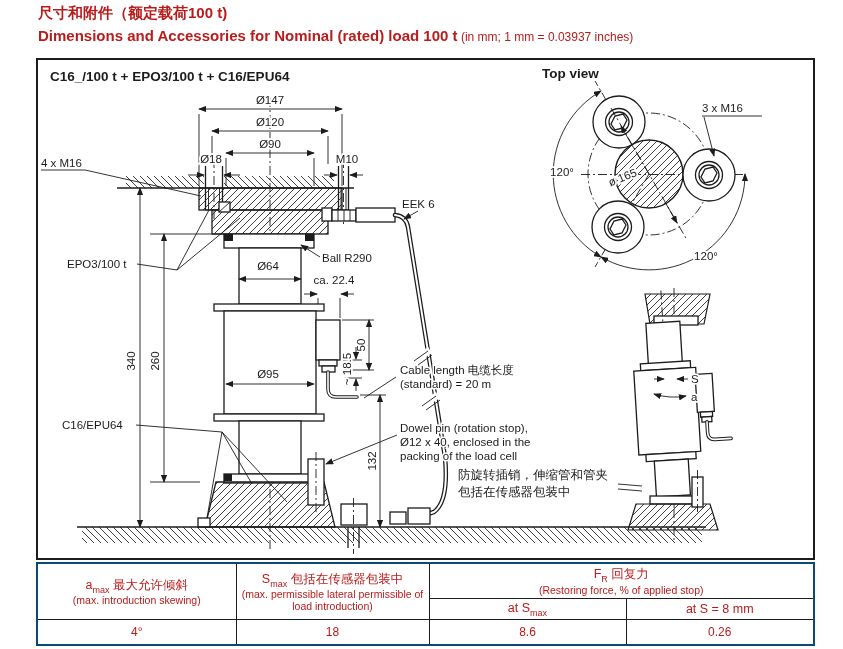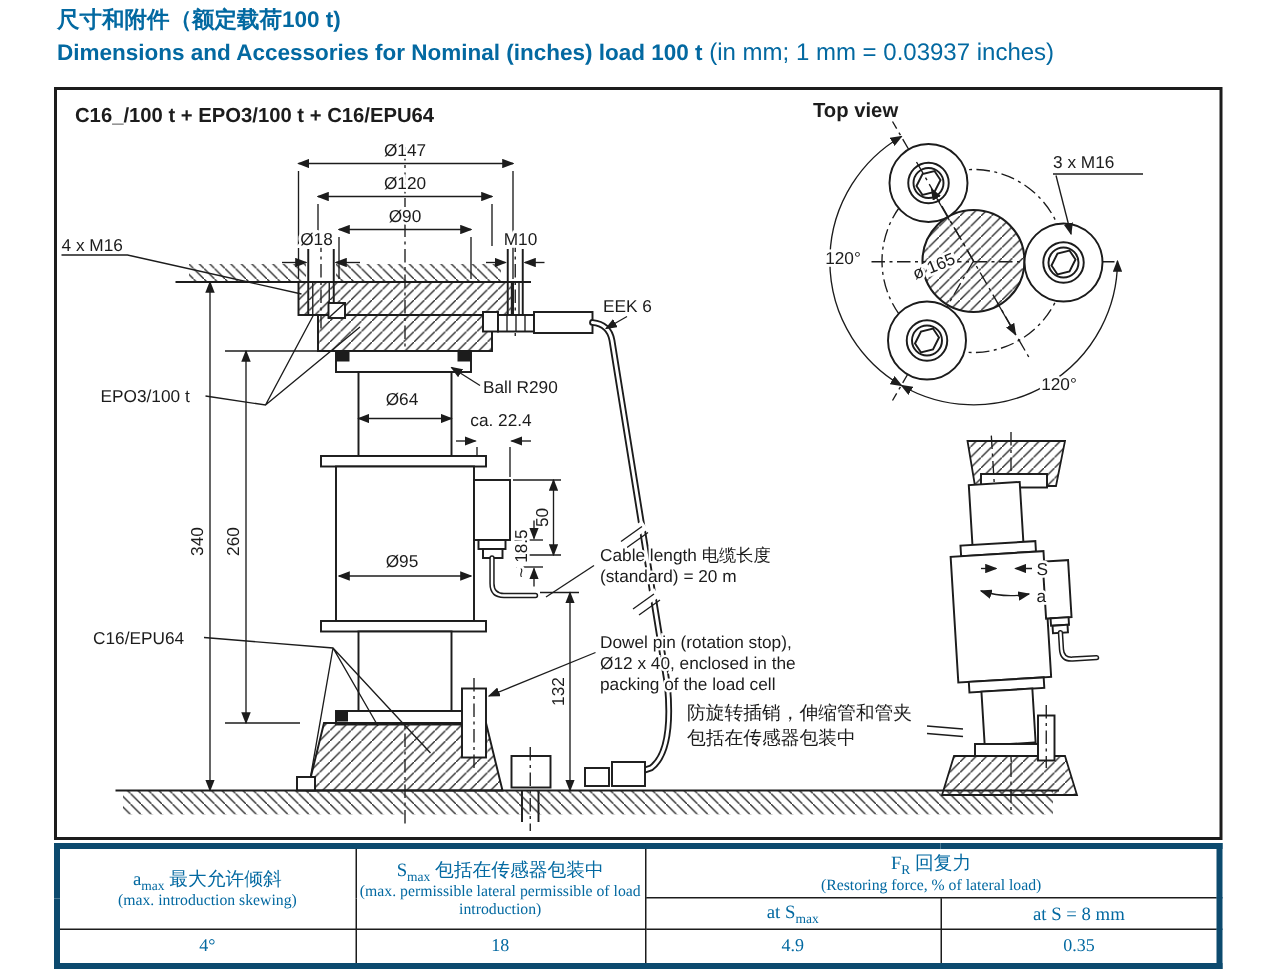--- a/index.html
+++ b/index.html
@@ -1,20 +1,20 @@
 <!DOCTYPE html>
 <html><head>
 <meta charset="utf-8">
 <style>
   html,body{margin:0;padding:0;background:#fff;}
-  #page{position:relative;width:843px;height:649px;background:#fff;color:#0369a1;
+  #page{position:relative;width:843px;height:649px;background:#fff;color:#b91c1c;
         font-family:"Liberation Sans",sans-serif;overflow:hidden;}
   .title-cn{position:absolute;left:38px;top:4px;font-size:15px;font-weight:bold;}
   .title-en{position:absolute;left:38px;top:27px;font-size:15px;font-weight:bold;white-space:nowrap;}
-  .title-en .note{font-size:16px;font-weight:normal;}
+  .title-en .note{font-size:12px;font-weight:normal;}
   #figure{position:absolute;left:36px;top:58px;width:779px;height:502px;
           border:2px solid #1c1c1c;box-sizing:border-box;background:#fff;}
   #figure svg{position:absolute;left:0;top:0;}
   
   .ln{stroke:#1c1c1c;stroke-width:1.3;fill:none;}
   .thin{stroke:#1c1c1c;stroke-width:0.9;fill:none;}
   .cl{stroke:#1c1c1c;stroke-width:0.9;fill:none;stroke-dasharray:9 3 2 3;}
   .wh{fill:#fff;stroke:#1c1c1c;stroke-width:1.3;}
   .dk{fill:#1c1c1c;stroke:none;}
   .cable{stroke:#1c1c1c;stroke-width:4.5;fill:none;stroke-linecap:round;}
@@ -24,33 +24,33 @@
   text{fill:#1c1c1c;font-family:"Liberation Sans",sans-serif;}
   .dt{font-size:11.5px;paint-order:stroke;stroke:#fff;stroke-width:3.5px;}
   .lb{font-size:11.5px;paint-order:stroke;stroke:#fff;stroke-width:3px;}
   .cn{font-size:12.5px;paint-order:stroke;stroke:#fff;stroke-width:3px;}
   .hd{font-size:13.5px;font-weight:bold;}
   
   #spec{position:absolute;left:36px;top:562px;width:779px;height:84px;}
   #spec table{width:100%;height:100%;border-collapse:collapse;table-layout:fixed;}
   #spec th,#spec td{border:1.5px solid #1c1c1c;text-align:center;vertical-align:middle;
                     font-weight:normal;padding:1px 2px;}
-  #spec table{border:4px solid #0c4a6e;font-family:Liberation Serif, serif;}
+  #spec table{border:2px solid #0c4a6e;}
   .h-main{font-size:12.5px;}
   .h-sub{font-size:10.5px;line-height:1.15;}
   .val{font-size:12px;}
   sub{font-size:9px;}
 </style>
 </head>
 <body>
 
 <div id="page">
 
   <div class="title-cn">尺寸和附件（额定载荷100 t)</div>
-  <div class="title-en"><span>Dimensions and Accessories for Nominal (inches) load 100 t</span><span class="note"> (in mm; 1 mm = 0.03937 inches)</span></div>
+  <div class="title-en"><span>Dimensions and Accessories for Nominal (rated) load 100 t</span><span class="note"> (in mm; 1 mm = 0.03937 inches)</span></div>
 
   <div id="figure">
     <svg width="779" height="502" viewBox="0 0 779 502">
       <defs>
         <marker id="arr" orient="auto-start-reverse" markerWidth="9" markerHeight="7" refX="8" refY="3.5">
           <path d="M0,0 L9,3.5 L0,7 z" fill="#1c1c1c"></path>
         </marker>
         <pattern id="h45" width="7" height="7" patternUnits="userSpaceOnUse">
           <path d="M-2,9 L9,-2" stroke="#2a2a2a" stroke-width="0.9"></path>
         </pattern>
@@ -382,30 +382,30 @@
         <th rowspan="2">
           <div class="h-main"><span>a</span><sub>max</sub><span> 最大允许倾斜</span></div>
           <div class="h-sub">(max. introduction skewing)</div>
         </th>
         <th rowspan="2">
           <div class="h-main"><span>S</span><sub>max</sub><span>  包括在传感器包装中</span></div>
           <div class="h-sub">(max. permissible lateral permissible of load introduction)</div>
         </th>
         <th colspan="2">
           <div class="h-main"><span>F</span><sub>R</sub><span> 回复力</span></div>
-          <div class="h-sub">(Restoring force, % of lateral load)</div>
+          <div class="h-sub">(Restoring force, % of applied stop)</div>
         </th>
       </tr>
       <tr style="height:20px">
         <th class="h-main"><span>at S</span><sub>max</sub></th>
         <th class="h-main">at S = 8 mm</th>
       </tr>
       <tr style="height:24px">
         <td class="val">4°</td>
         <td class="val">18</td>
-        <td class="val">4.9</td>
-        <td class="val">0.35</td>
+        <td class="val">8.6</td>
+        <td class="val">0.26</td>
       </tr>
     </tbody>
       </table>
   </div>
 
 </div>
 
 </body></html>

